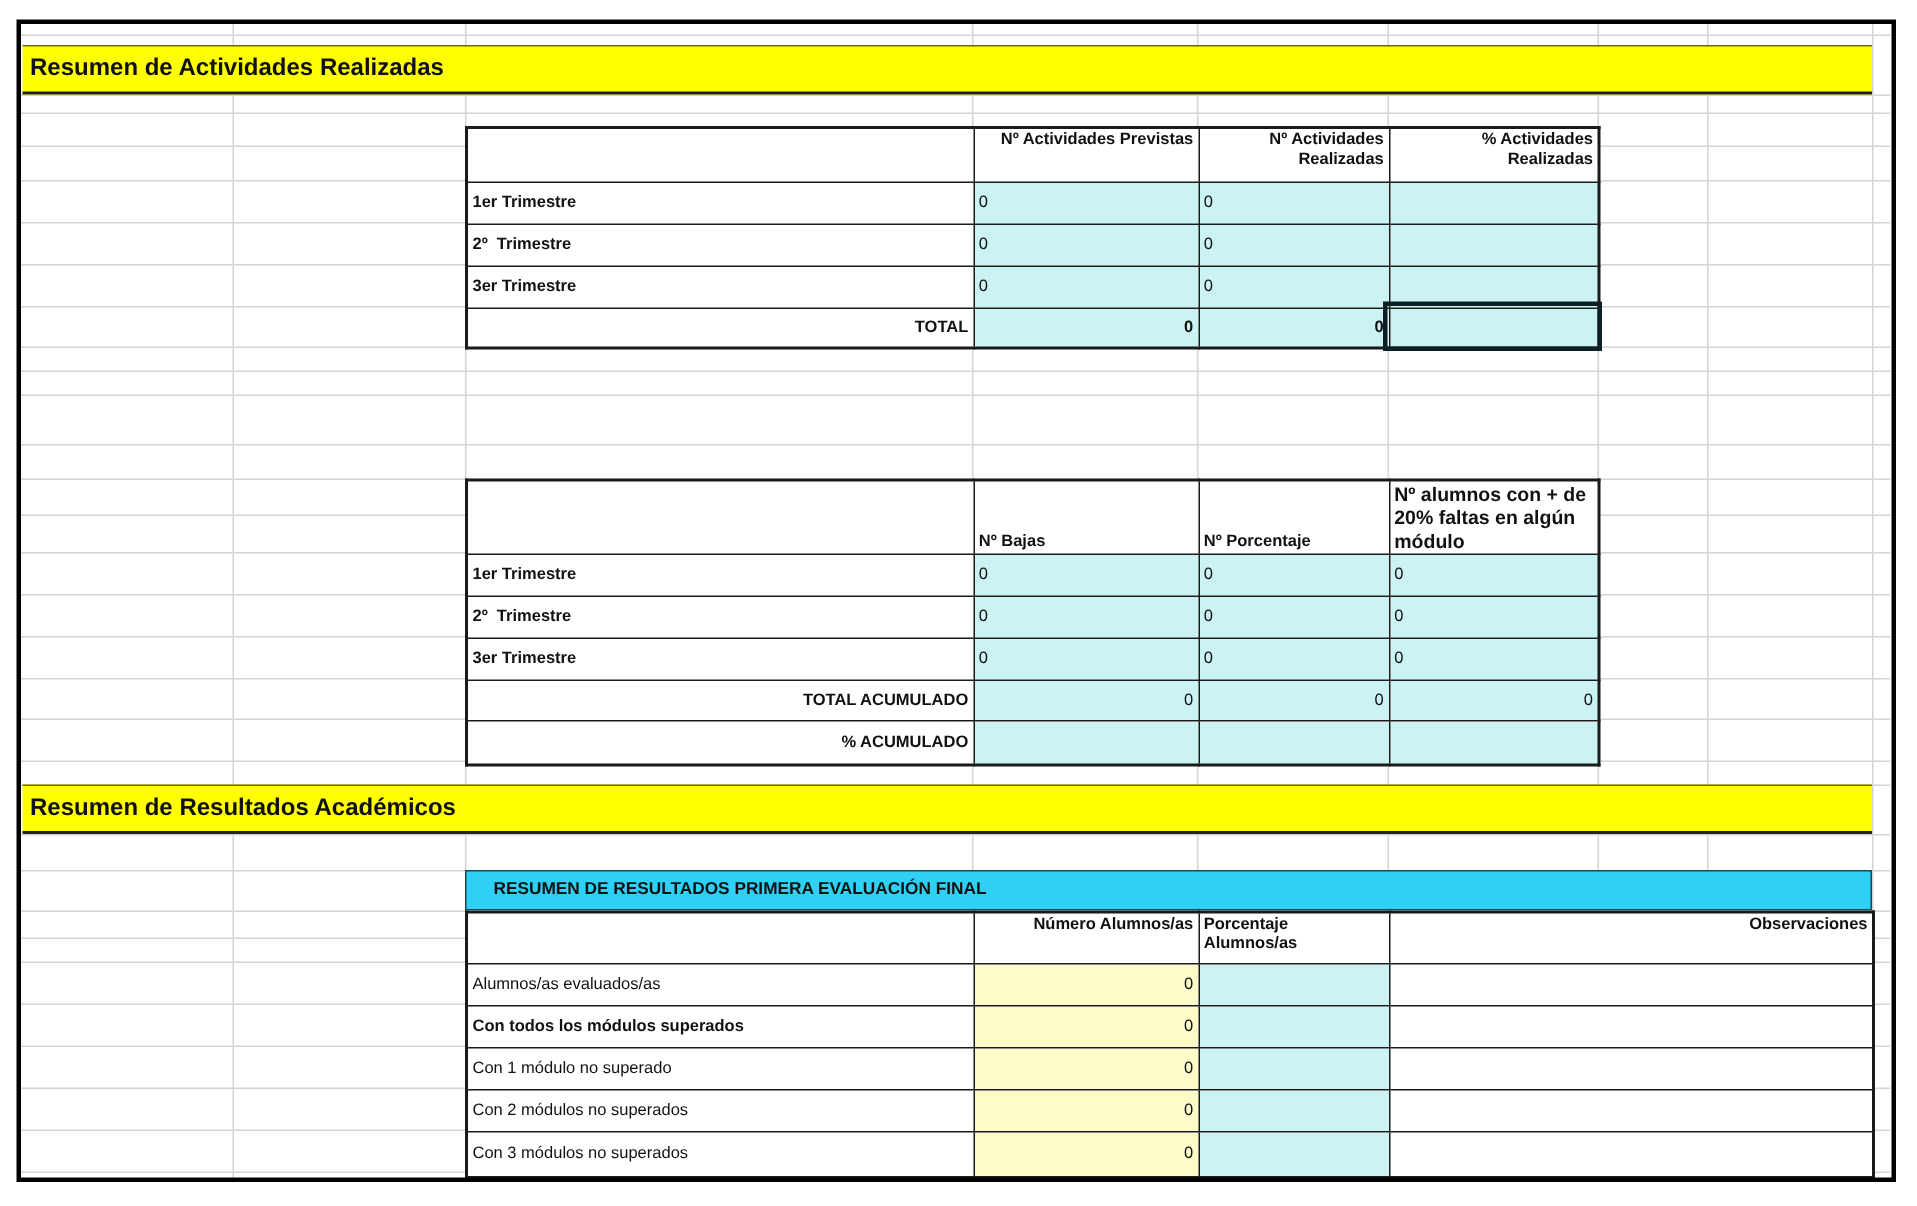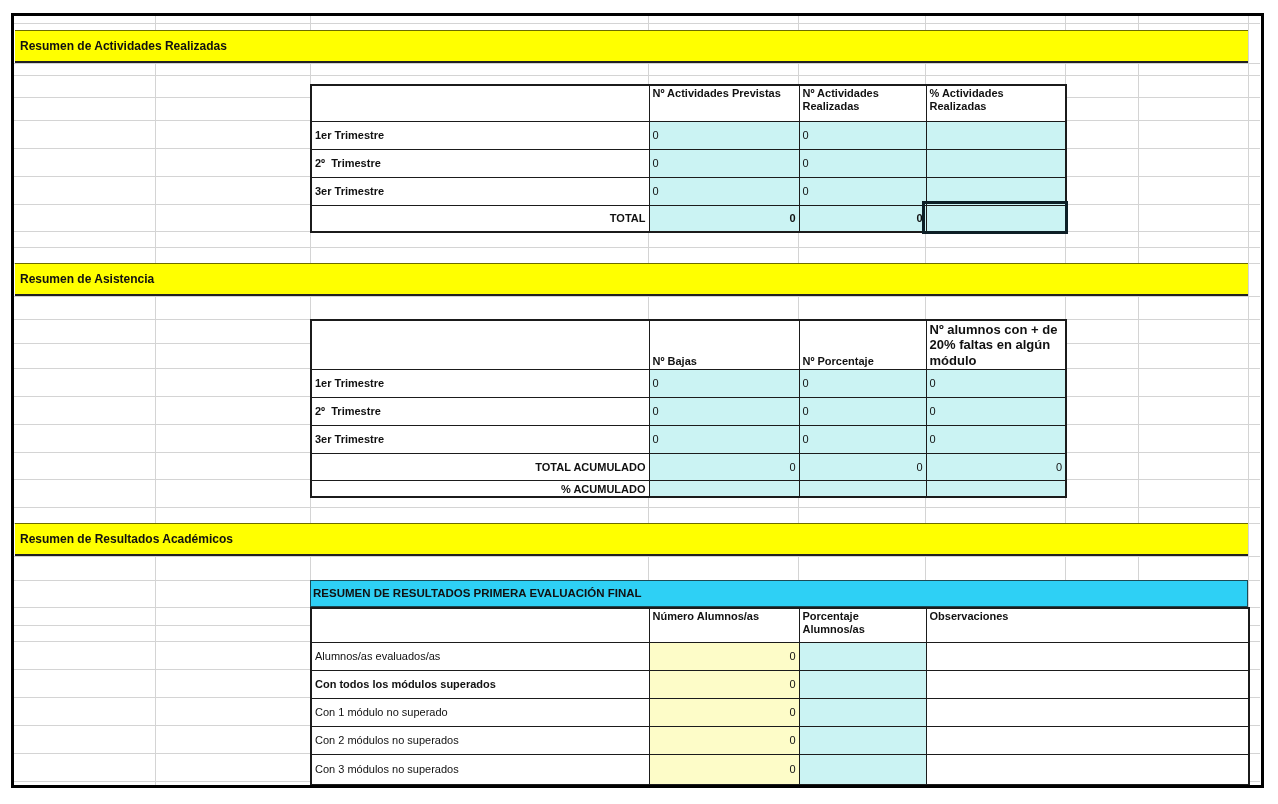--- a/index.html
+++ b/index.html
@@ -3,39 +3,39 @@
 <meta charset="utf-8">
 <style>
   html,body{margin:0;padding:0;background:#ffffff;}
   #page{position:relative;width:1278px;height:804px;background:#ffffff;
         font-family:"Liberation Sans",sans-serif;color:#111;overflow:hidden;}
   #sheet-border{position:absolute;left:11px;top:13px;width:1253px;height:775px;
         border:3px solid #000;box-sizing:border-box;background:transparent;pointer-events:none;z-index:4;}
   .gridline{position:absolute;background:#d4d4d4;z-index:1;}
   .band{position:absolute;left:15px;width:1233px;height:33px;background:var(--band,#FFFF00);
         border-top:1px solid #6b6b00;border-bottom:2px solid #222;box-sizing:border-box;
-        font-weight:bold;font-size:12px;line-height:30px;padding-left:5px;z-index:2;}
+        font-weight:bold;font-size:16px;line-height:30px;padding-left:5px;z-index:2;}
   table.xl{position:absolute;border-collapse:collapse;table-layout:fixed;z-index:2;
         background:#fff;font-size:11px;}
   table.xl td{border:1.5px solid #1b1b1b;padding:1px 3px;box-sizing:border-box;overflow:hidden;}
   table.xl{border:2px solid #1b1b1b;}
   .lbl{font-weight:bold;white-space:pre;vertical-align:middle;}
   .lbl-plain{font-weight:normal;white-space:pre;vertical-align:middle;}
-  .hdr{font-weight:bold;line-height:1.18;vertical-align:top;}
+  .hdr{font-weight:bold;line-height:1.18;vertical-align:top;text-align:right;}
   .hdr-bottom{font-weight:bold;line-height:1.18;vertical-align:bottom;}
   .hdr-small{font-size:13px;}
   .cyan{background:var(--cyan,#CBF3F3);}
   .lyellow{background:var(--lyellow,#FDFCC8);}
   .val-left{text-align:left;vertical-align:middle;}
   .val-right{text-align:right;vertical-align:middle;}
   .bold{font-weight:bold;}
   .total-lbl{font-weight:bold;text-align:right;vertical-align:middle;}
   #banner{position:absolute;left:310px;top:580px;width:938px;height:27px;
         background:var(--banner,#2ED0F5);border:1px solid #1b4a55;box-sizing:border-box;
-        font-weight:bold;font-size:11.5px;line-height:25px;padding-left:2px;z-index:2;}
+        font-weight:bold;font-size:11.5px;line-height:25px;padding-left:18px;z-index:2;}
   #active-cell{position:absolute;left:922px;top:201px;width:146px;height:33px;
         border:3px solid #0d1f26;box-sizing:border-box;background:transparent;z-index:3;}
   .ctr{text-align:left;}
 </style>
 </head>
 <body>
 
 <div id="page">
   <div id="gridlines">
       <div class="gridline" style="left: 14px; top: 23px; width: 1246px; height: 1px;"></div>
@@ -119,23 +119,20 @@
     <tr style="height:27px">
       <td class="total-lbl">TOTAL</td>
       <td class="cyan val-right bold">0</td>
       <td class="cyan val-right bold">0</td>
       <td class="cyan"></td>
     </tr>
   </tbody>
     </table>
   <div id="active-cell"></div>
 
-  <div class="band" style="top:263px">
-    <span>Resumen de Asistencia</span>
-  </div>
 
   <table class="xl" style="left:310px;top:319px;width:755px">
     <colgroup>
         <col style="width:338px">
         <col style="width:150px">
         <col style="width:127px">
         <col style="width:140px">
       </colgroup>
     <tbody>
         <tr style="height:49px">
@@ -161,21 +158,21 @@
       <td class="cyan val-left">0</td>
       <td class="cyan val-left">0</td>
       <td class="cyan val-left">0</td>
     </tr>
     <tr style="height:27px">
       <td class="total-lbl">TOTAL ACUMULADO</td>
       <td class="cyan val-right">0</td>
       <td class="cyan val-right">0</td>
       <td class="cyan val-right">0</td>
     </tr>
-    <tr style="height:17px">
+    <tr style="height:30px">
       <td class="total-lbl">% ACUMULADO</td>
       <td class="cyan"></td>
       <td class="cyan"></td>
       <td class="cyan"></td>
     </tr>
   </tbody>
     </table>
 
   <div class="band" style="top:523px">
     <span>Resumen de Resultados Académicos</span>

